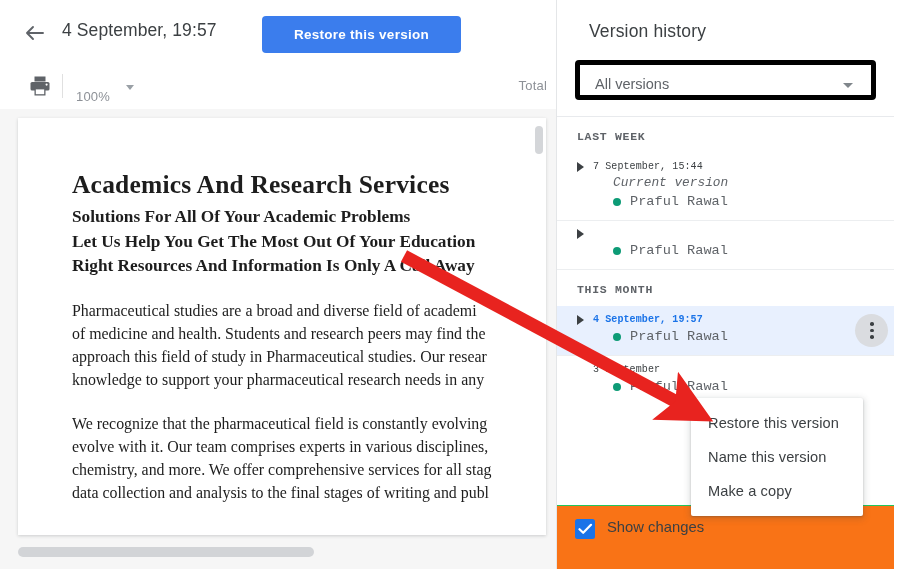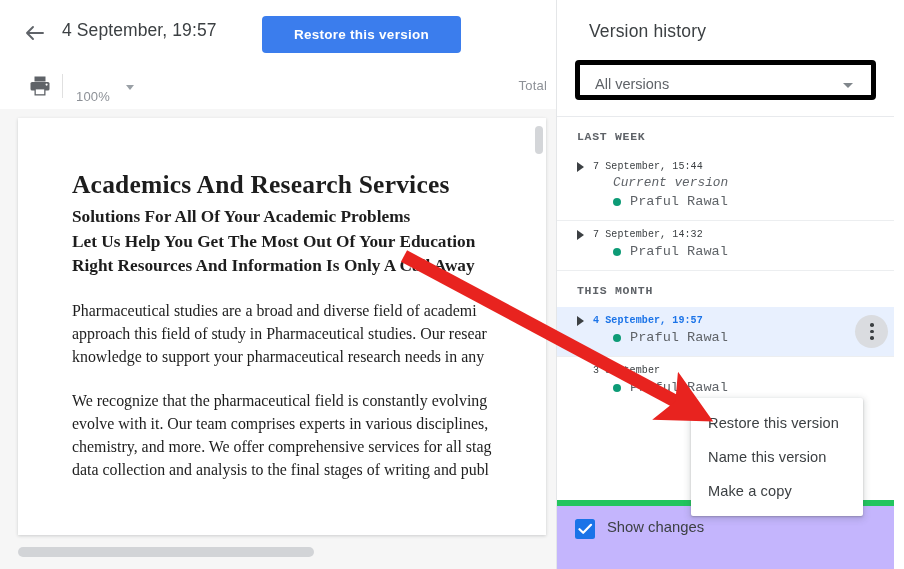--- a/index.html
+++ b/index.html
@@ -335,22 +335,22 @@
     background: #d6d8db;
     border-radius: 4px;
     cursor: pointer;
   }
 
   
   #vh-footer {
     position: absolute;
     left: 0; bottom: 0;
     width: 348px; height: 63px;
-    background: #c4b5fd;
-    border-top: 6px solid #22c55e;
+    background: #f97316;
+    border-top: 1px solid #22c55e;
     text-align: center;
   }
   #show-changes-box {
     position: absolute;
     left: 18px; top: 13px;
     width: 20px; height: 20px;
     background: #1a73e8;
     border-radius: 2.5px;
     cursor: pointer;
   }
@@ -427,20 +427,21 @@
 
     <div id="doc-canvas">
       <div id="doc-page">
         <div id="doc-body">
           <p class="doc-title">Academics And Research Services</p>
           <p class="doc-sub">Solutions For All Of Your Academic Problems</p>
           <p class="doc-sub">Let Us Help You Get The Most Out Of Your Education</p>
           <p class="doc-sub">Right Resources And Information Is Only A Call Away</p>
           <p class="doc-para">
             <span>Pharmaceutical studies are a broad and diverse field of academi</span>
+            <span>of medicine and health. Students and research peers may find the</span>
             <span>approach this field of study in Pharmaceutical studies. Our resear</span>
             <span>knowledge to support your pharmaceutical research needs in any</span>
           </p>
           <p class="doc-para">
             <span>We recognize that the pharmaceutical field is constantly evolving</span>
             <span>evolve with it. Our team comprises experts in various disciplines,</span>
             <span>chemistry, and more. We offer comprehensive services for all stag</span>
             <span>data collection and analysis to the final stages of writing and publ</span>
           </p>
         </div>
@@ -473,21 +474,20 @@
         <div class="vh-current">Current version</div>
         <div class="vh-author">
           <span class="vh-dot"></span>
           <span class="vh-author-name">Praful Rawal</span>
         </div>
       </div>
 
       <div class="vh-entry sep">
         <div class="vh-entry-row">
           <span class="vh-tri"></span>
-          <span class="vh-entry-date">7 September, 14:32</span>
         </div>
         <div class="vh-author">
           <span class="vh-dot"></span>
           <span class="vh-author-name">Praful Rawal</span>
         </div>
       </div>
 
       <div class="vh-group-header sep">THIS MONTH</div>
 
       <div class="vh-entry selected">

